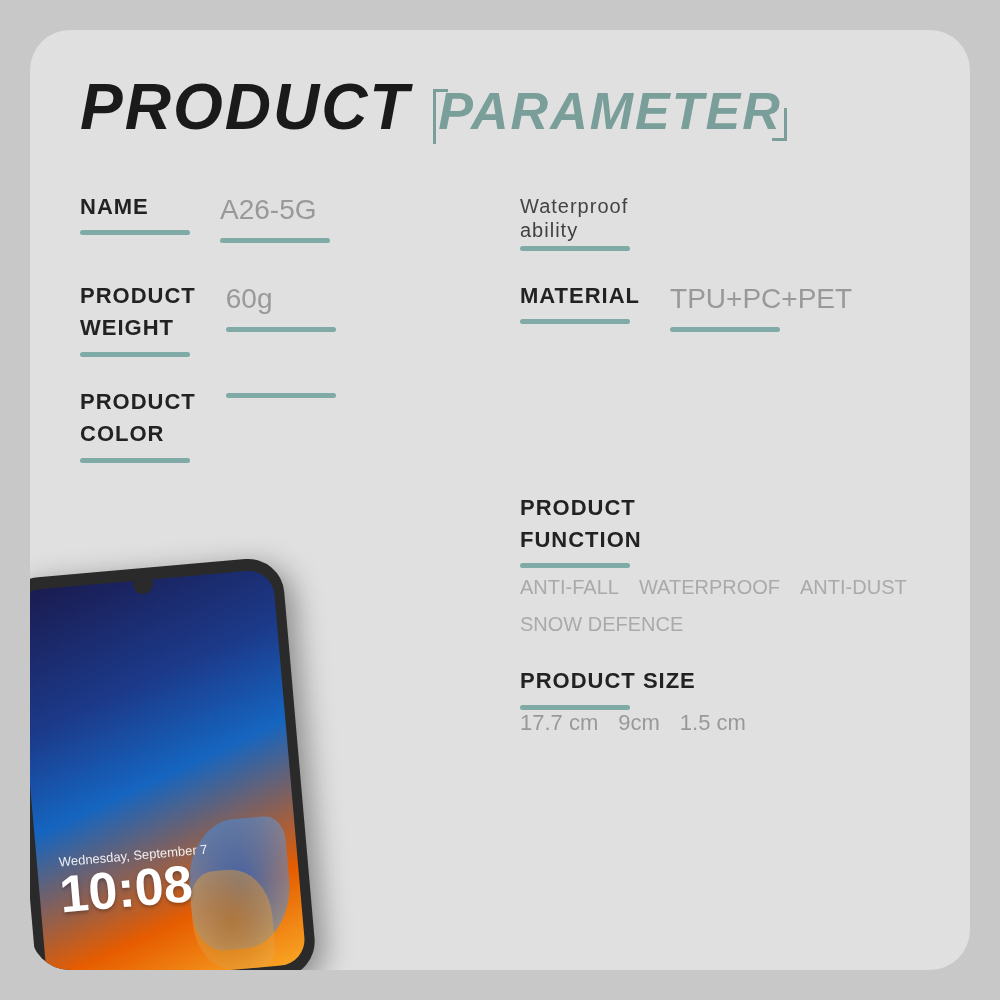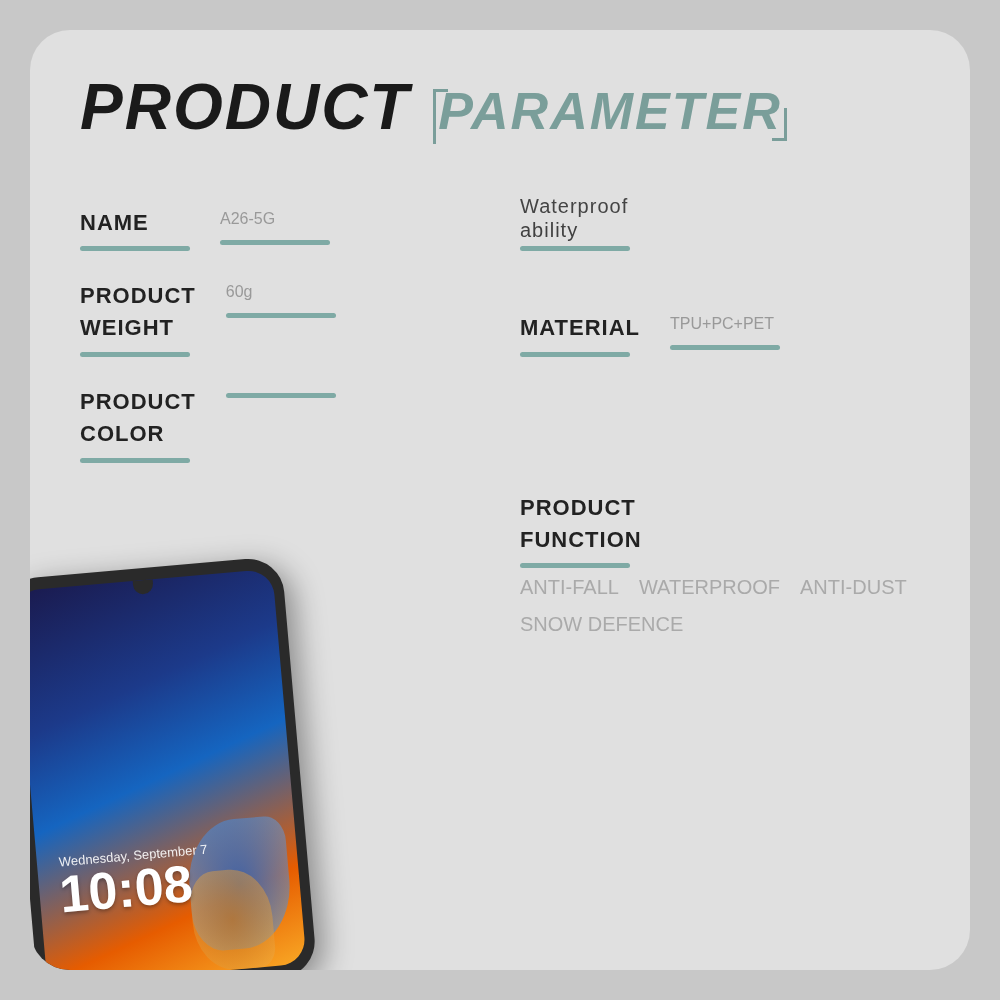--- a/index.html
+++ b/index.html
@@ -99,29 +99,28 @@
       flex-direction: column;
     }
 
     .param-item .param-label {
       font-size: 22px;
       font-weight: 900;
       color: #222;
     }
 
     .param-item .param-value {
-      font-size: 16px;
+      font-size: 28px;
       color: #999;
     }
 
     
     .section-row {
       display: flex;
       margin-bottom: 32px;
-      align-items: flex-end;
     }
 
     .section-left {
       width: 50%;
     }
 
     .section-right {
       width: 50%;
       padding-left: 20px;
     }
@@ -335,20 +334,31 @@
         <span class="func-item">ANTI-FALL</span>
         <span class="func-item">WATERPROOF</span>
         <span class="func-item">ANTI-DUST</span>
         <span class="func-item">SNOW DEFENCE</span>
       </div>
     </div>
   </div>
 
   <div class="section-row">
     <div class="section-left"></div>
+    <div class="section-right">
+      <div class="param-item">
+        <span class="param-label">PRODUCT SIZE</span>
+        <div class="underline"></div>
+      </div>
+      <div class="size-values">
+        <span>17.7 cm</span>
+        <span>9cm</span>
+        <span>1.5 cm</span>
+      </div>
+    </div>
   </div>
 
   <div class="phone-container">
     <div class="phone-mockup">
       <div class="phone-screen">
         <div class="phone-notch"></div>
         <div class="phone-blob1"></div>
         <div class="phone-blob2"></div>
         <div class="phone-date">Wednesday, September 7</div>
         <div class="phone-time">10:08</div>

